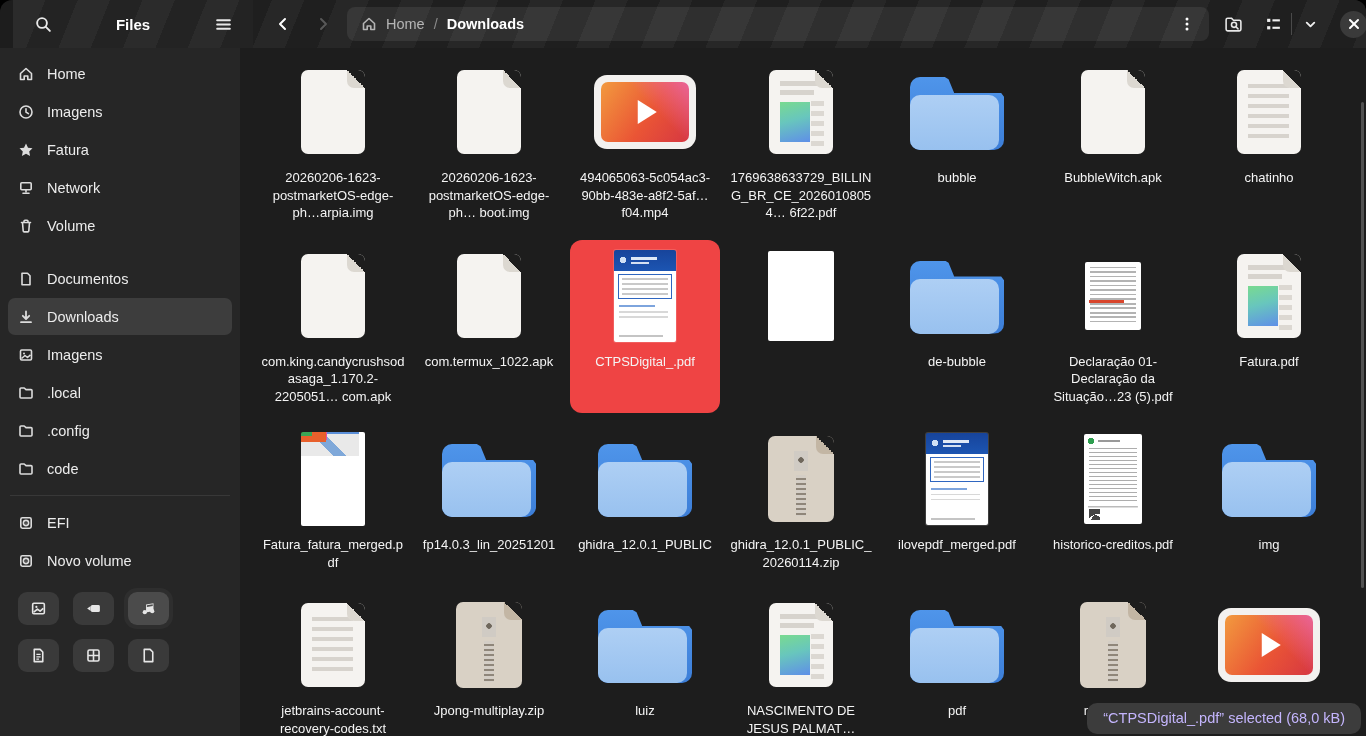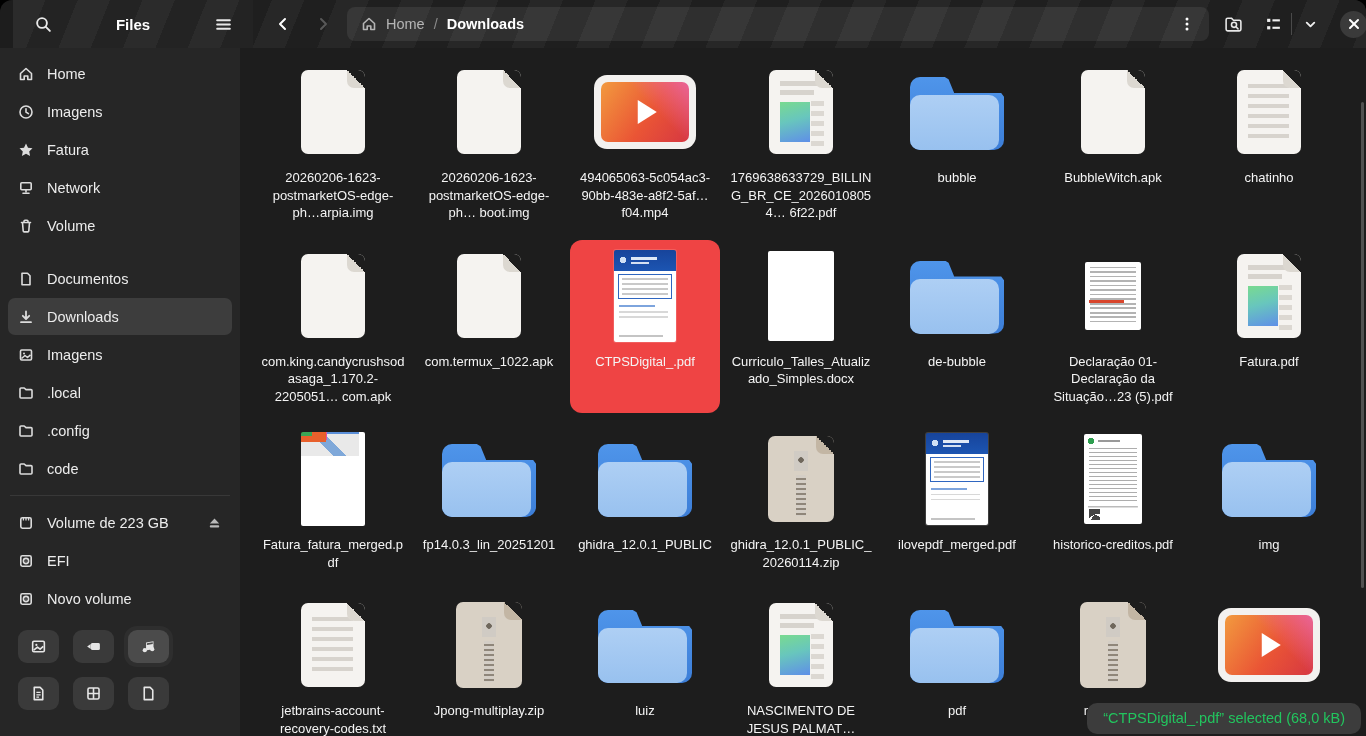--- a/index.html
+++ b/index.html
@@ -148,21 +148,21 @@
     background-size:100% 14px,22px 2px,86% 1.5px;
     background-position:0 0,14px 6px,center bottom 17px;
     background-repeat:no-repeat;}
   .glyph[data-icon="thumb-hist"]::before{content:"";position:absolute;left:5px;right:5px;top:14px;bottom:22px;
     background:repeating-linear-gradient(180deg,#adadad 0 1.2px,transparent 1.2px 4px);}
   .glyph[data-icon="thumb-hist"]::after{content:"";position:absolute;left:5px;bottom:4px;width:11px;height:11px;
     background:conic-gradient(#444 0 25%,#fff 0 32%,#444 0 60%,#fff 0 66%,#444 0);}
 
   
   .scroll-thumb{position:absolute;right:2px;top:54px;width:3px;height:486px;background:#686868;border-radius:2px;opacity:.7;}
-  .statusbar{position:absolute;right:5px;bottom:2px;background:#3c3c3c;color:#22c55e;font-size:14.5px;
+  .statusbar{position:absolute;right:5px;bottom:2px;background:#3c3c3c;color:#c4b5fd;font-size:14.5px;
     padding:7px 16px 8px 16px;border-radius:10px;}
 </style>
 </head>
 <body>
 
 <div class="window">
 
   <div class="topbar">
     <div class="tb-side">
       <button class="iconbtn">
@@ -314,33 +314,20 @@
           <path d="M2 4 a1 1 0 0 1 1 -1 h3.2 L8 4.6 h5 a1 1 0 0 1 1 1 V12 a1 1 0 0 1 -1 1 H3 a1 1 0 0 1 -1 -1 Z"></path>
         </svg>
       <span class="slabel">code</span>
     </div>
 
     <div class="sdivider"></div>
 
     <div class="srow">
       <svg class="sic" width="16" height="16" viewBox="0 0 16 16" fill="none" stroke="currentColor" stroke-width="1.6" stroke-linejoin="round">
           <rect x="2.8" y="2.8" width="10.4" height="10.4" rx="1.6"></rect>
-          <path d="M5.4 2.8 V5.4 M8 2.8 V5.4 M10.6 2.8 V5.4" stroke-width="1.3"></path>
-        </svg>
-      <span class="slabel">Volume de 223 GB</span>
-      <button class="ejectbtn">
-        <svg width="15" height="15" viewBox="0 0 16 16" fill="currentColor">
-            <path d="M3 9 L8 3.8 L13 9 Z"></path>
-            <rect x="3" y="11" width="10" height="2.2" rx="1"></rect>
-          </svg>
-      </button>
-    </div>
-    <div class="srow">
-      <svg class="sic" width="16" height="16" viewBox="0 0 16 16" fill="none" stroke="currentColor" stroke-width="1.6" stroke-linejoin="round">
-          <rect x="2.8" y="2.8" width="10.4" height="10.4" rx="1.6"></rect>
           <circle cx="8" cy="8" r="2.6"></circle>
           <circle cx="8" cy="8" r="0.6" fill="currentColor" stroke="none"></circle>
         </svg>
       <span class="slabel">EFI</span>
     </div>
     <div class="srow">
       <svg class="sic" width="16" height="16" viewBox="0 0 16 16" fill="none" stroke="currentColor" stroke-width="1.6" stroke-linejoin="round">
           <rect x="2.8" y="2.8" width="10.4" height="10.4" rx="1.6"></rect>
           <circle cx="8" cy="8" r="2.6"></circle>
           <circle cx="8" cy="8" r="0.6" fill="currentColor" stroke="none"></circle>
@@ -450,21 +437,20 @@
       <div class="cell" data-selected="true">
         <div class="icon-area">
             <div class="glyph" data-icon="thumb-ctps"></div>
           </div>
         <div class="label">CTPSDigital_.pdf</div>
       </div>
       <div class="cell">
         <div class="icon-area">
             <div class="glyph" data-icon="thumb-white"></div>
           </div>
-        <div class="label">Curriculo_Talles_Atualizado_Simples.docx</div>
       </div>
       <div class="cell">
         <div class="icon-area">
             <div class="glyph" data-icon="folder"></div>
           </div>
         <div class="label">de-bubble</div>
       </div>
       <div class="cell">
         <div class="icon-area">
             <div class="glyph" data-icon="thumb-decl"></div>

